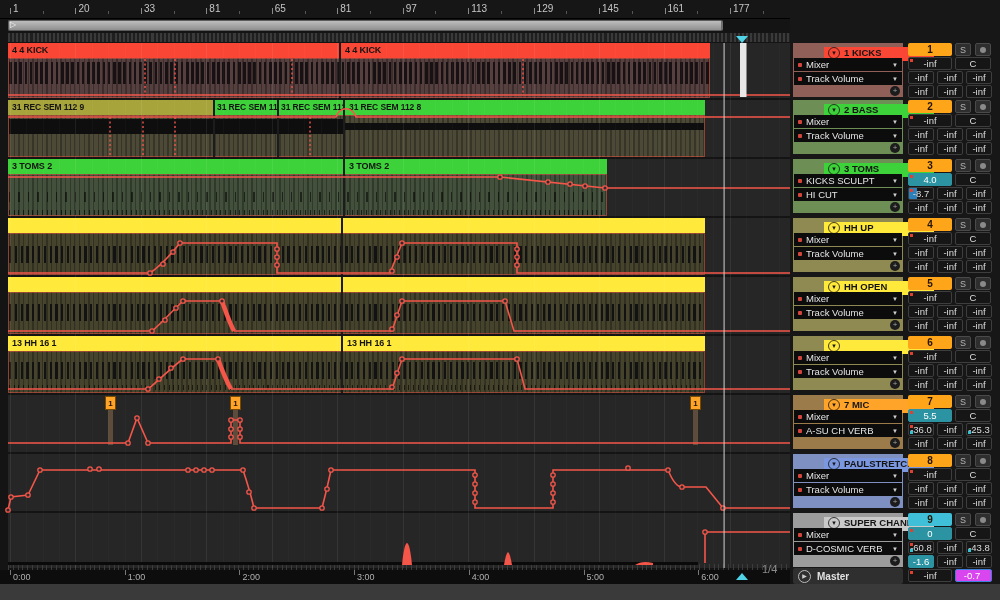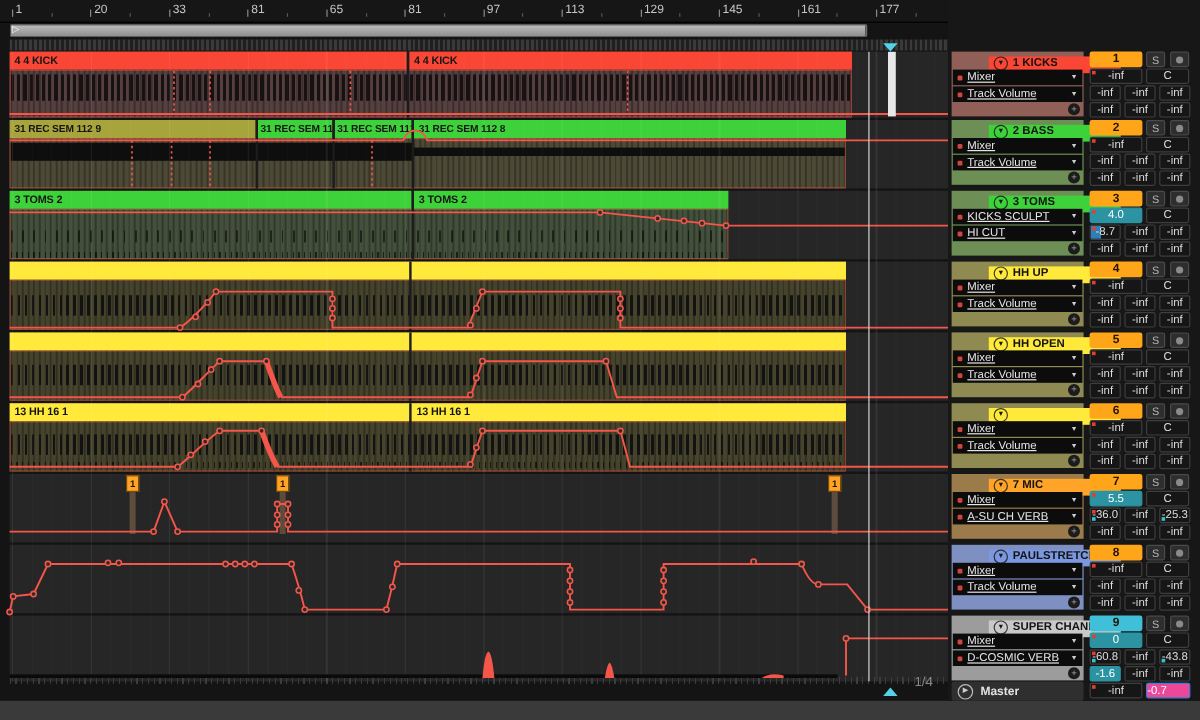--- a/index.html
+++ b/index.html
@@ -63,38 +63,38 @@
   .lockb{left:72px;background:#505050;}
   .tblock{position:absolute;left:0;width:210px;height:54px;}
   .tleft{position:absolute;left:3px;top:0;width:110px;height:54px;}
   .thead{position:absolute;left:0;top:4px;width:110px;height:14px;display:flex;align-items:flex-start;margin-left:31px;}
   .chev{width:10px;height:10px;border:1px solid rgba(20,20,20,.8);border-radius:50%;font-size:7px;line-height:9px;
         text-align:center;color:#161616;margin:0 4px 0 4px;flex:none;}
   .tname{font-size:9.5px;font-weight:bold;color:#141414;white-space:nowrap;overflow:hidden;}
   .tdrop{position:absolute;left:1px;width:108px;height:13px;background:#0c0c0c;display:flex;align-items:center;}
   .d1{top:15px;} .d2{top:29px;}
   .bullet{width:4px;height:4px;background:#d2453a;border-radius:1px;margin:0 4px 0 4px;flex:none;}
-  .dtext{font-size:9.5px;color:#e6e6e6;white-space:nowrap;overflow:hidden;flex:1;text-decoration:underline;}
+  .dtext{font-size:9.5px;color:#e6e6e6;white-space:nowrap;overflow:hidden;flex:1;}
   .darr{font-size:6px;color:#cfcfcf;margin-right:4px;flex:none;}
   .tstrip{position:absolute;left:1px;top:43px;width:108px;height:11px;}
   .plus{position:absolute;right:2px;top:0;width:10px;height:10px;border-radius:50%;background:#1c1c1c;color:#a0a0a0;
         font-size:8px;line-height:10px;text-align:center;}
   .vcol{position:absolute;left:118px;top:0;width:84px;height:54px;}
   .numbadge{position:absolute;left:0;top:0;width:44px;height:13px;border-radius:2px;font-size:10px;font-weight:bold;
             color:#231500;text-align:center;line-height:13px;}
   .sbtn{position:absolute;left:47px;top:0;width:16px;height:13px;background:#2e2e2e;border:1px solid #4a4a4a;border-radius:2px;
         color:#b5b5b5;font-size:9px;text-align:center;line-height:12px;box-sizing:border-box;}
   .recbtn{position:absolute;left:67px;top:0;width:16px;height:13px;background:#2e2e2e;border:1px solid #4a4a4a;border-radius:2px;box-sizing:border-box;}
   .recbtn i{position:absolute;left:4px;top:2.5px;width:6px;height:6px;border-radius:50%;background:#8a8a8a;}
   .vbox{position:absolute;height:13px;background:#161616;border:1px solid #3e3e3e;border-radius:2px;color:#dcdcdc;
         font-size:9.5px;text-align:center;line-height:12px;box-sizing:border-box;overflow:hidden;}
   .v1{left:0;top:0;width:44px;} .cbox{left:47px;top:0;width:36px;}
   .b0{left:0;width:26px;} .b1{left:29px;width:26px;} .b2{left:58px;width:26px;}
   .hl-teal{background:#2c93a3;border-color:#2c93a3;color:#fff;}
-  .hl-blue{background:#ec4899;border-color:#3d7fd9;color:#fff;text-align:left;padding-right:3px;}
+  .hl-blue{background:#d946ef;border-color:#3d7fd9;color:#fff;text-align:center;padding-right:3px;}
   .fillblue{background:linear-gradient(90deg,#2c7fb8 0 34%,#161616 34%);}
   .rdot{position:absolute;left:1px;top:1px;width:3px;height:3px;background:#e04030;}
   .tmark{position:absolute;left:1px;bottom:1px;width:3px;height:3px;background:#35c3d4;}
   .master{position:absolute;left:0;top:568px;width:210px;height:16px;}
   .mleft{position:absolute;left:3px;top:0;width:110px;height:16px;background:#2f2f2f;border-radius:2px;display:flex;align-items:center;}
   .mplay{width:11px;height:11px;border:1px solid #bbb;border-radius:50%;color:#ccc;font-size:6px;line-height:10px;text-align:center;margin:0 6px 0 5px;}
   .mname{font-size:10px;font-weight:bold;color:#e2e2e2;}
   .mv1{left:118px;top:1px;width:44px;position:absolute;}
   .mv2{left:165px;top:1px;width:37px;position:absolute;}
 </style>
@@ -320,20 +320,36 @@
           <circle cx="682" cy="444" r="2.2"></circle>
           <circle cx="723" cy="465" r="2.2"></circle>
         <circle cx="705" cy="489" r="2.2"></circle>
       </g>
       <rect x="723.5" y="0" width="1.2" height="525" fill="#cfcfcf" opacity="0.85"></rect>
       <rect x="740" y="0" width="6.5" height="54" fill="#e8e8e8"></rect>
     </svg>
   </div>
 
   <div class="cyan-tri top"></div>
+  <div class="time-ruler">
+      <i class="time-tick" style="left: 10px;"></i>
+      <span class="time-label" style="left: 13px;">0:00</span>
+      <i class="time-tick" style="left: 124.7px;"></i>
+      <span class="time-label" style="left: 127.7px;">1:00</span>
+      <i class="time-tick" style="left: 239.4px;"></i>
+      <span class="time-label" style="left: 242.4px;">2:00</span>
+      <i class="time-tick" style="left: 354.1px;"></i>
+      <span class="time-label" style="left: 357.1px;">3:00</span>
+      <i class="time-tick" style="left: 468.8px;"></i>
+      <span class="time-label" style="left: 471.8px;">4:00</span>
+      <i class="time-tick" style="left: 583.5px;"></i>
+      <span class="time-label" style="left: 586.5px;">5:00</span>
+      <i class="time-tick" style="left: 698.2px;"></i>
+      <span class="time-label" style="left: 701.2px;">6:00</span>
+    </div>
   <div class="cyan-tri bot"></div>
   <span class="grid-label">1/4</span>
   <div class="bottom-strip"></div>
 
   <div class="panel">
     <div id="blocks">
   <div class="tblock" style="top: 43px;">
     <div class="tleft" style="background: rgb(143, 95, 88);">
       <div class="thead" style="background: rgb(250, 70, 53);">
         <span class="chev">▾</span>

